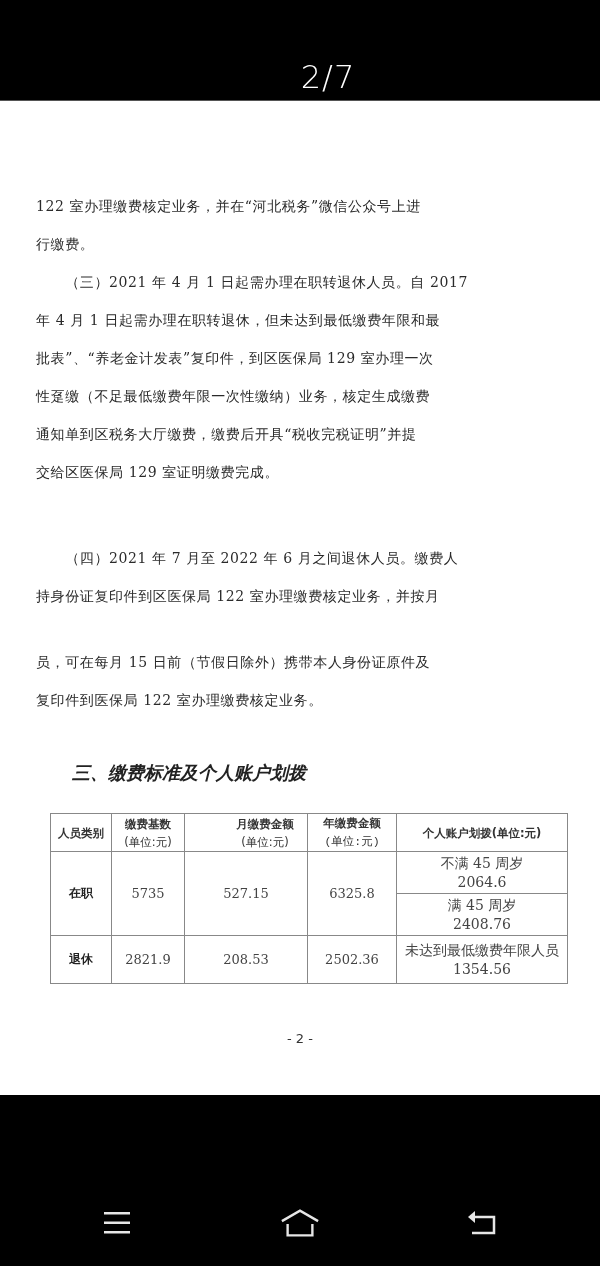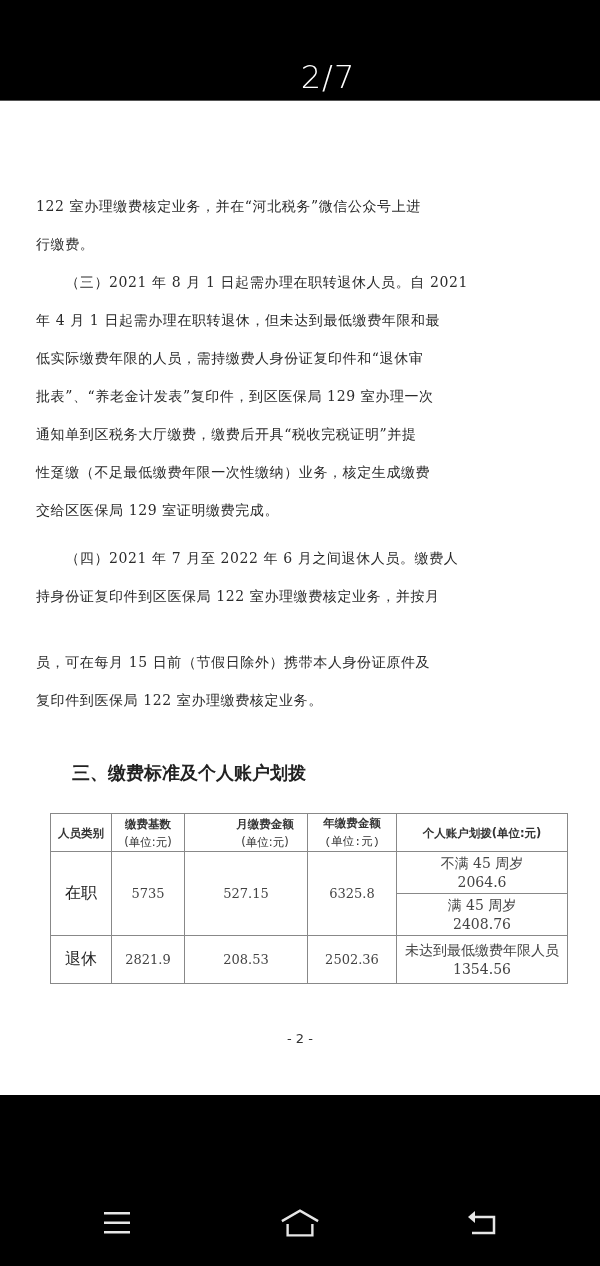--- a/index.html
+++ b/index.html
@@ -3,51 +3,50 @@
 <meta charset="utf-8">
 <style>
   html, body { margin:0; padding:0; }
   body { width:600px; height:1266px; background:#000; position:relative; overflow:hidden;
          font-family: "DejaVu Serif", "Liberation Serif", serif; color:#222; }
   .topbar { position:absolute; left:0; top:0; width:600px; height:100px; background:#000; }
   .page-counter { position:absolute; left:0; width:600px; top:58px; text-align:center;
                   color:#fff; font-family:"DejaVu Sans", sans-serif; font-size:32px; font-weight:300; letter-spacing:1px;margin-left:28px; }
   .page { position:absolute; left:0; top:100px; width:600px; height:995px; background:#fff; border-top:1px solid #555; }
   .para { position:absolute; left:36px; width:510px; font-size:14px; line-height:38px; color:#2a2a2a; letter-spacing:0.6px; }
-  .heading { position:absolute; left:72px; font-family:"DejaVu Sans", sans-serif; font-weight:bold; font-size:18px; color:#222; }
+  .heading { position:absolute; left:72px; font-family:"DejaVu Sans", sans-serif; font-weight:bold; font-size:18px; color:#222;font-style:italic; }
   table.fees { position:absolute; left:50px; top:712px; border-collapse:collapse; font-size:13px; color:#444;border-radius:15px; }
   table.fees td, table.fees th { border:1.5px solid #888; text-align:center; padding:0; }
   table.fees th { font-family:"DejaVu Sans", sans-serif; font-weight:bold; font-size:11.5px; line-height:18px; color:#333; }
-  table.fees td.cat { font-family:"DejaVu Sans", sans-serif; font-weight:normal; font-size:16px; color:#222; }
+  table.fees td.cat { font-family:"DejaVu Sans", sans-serif; font-weight:bold; font-size:12px; color:#222; }
   .sub { line-height:19px; font-size:14px; }
   .footer-pn { position:absolute; left:0; width:600px; top:930px; text-align:center; font-family:"DejaVu Sans", sans-serif; font-size:13px; color:#333; }
   .navbar { position:absolute; left:0; top:1095px; width:600px; height:171px; background:#000; }
   .nav-btn { position:absolute; top:112px; width:40px; height:32px; display:flex; align-items:center; justify-content:center; cursor:pointer; }
 </style>
 </head>
 <body>
 
 <div class="topbar">
   <div class="page-counter">2/7</div>
 </div>
 
 <div class="page">
 
   <div class="para" style="top:86px;">
     <div>122 室办理缴费核定业务，并在“河北税务”微信公众号上进</div>
     <div>行缴费。</div>
   </div>
 
   <div class="para" style="top:162px;">
-    <div>　　（三）2021 年 8 月 1 日起需办理在职转退休人员。自 2021</div>
+    <div>　　（三）2021 年 4 月 1 日起需办理在职转退休人员。自 2017</div>
     <div>年 4 月 1 日起需办理在职转退休，但未达到最低缴费年限和最</div>
-    <div>低实际缴费年限的人员，需持缴费人身份证复印件和“退休审</div>
     <div>批表”、“养老金计发表”复印件，到区医保局 129 室办理一次</div>
+    <div>性趸缴（不足最低缴费年限一次性缴纳）业务，核定生成缴费</div>
     <div>通知单到区税务大厅缴费，缴费后开具“税收完税证明”并提</div>
-    <div>性趸缴（不足最低缴费年限一次性缴纳）业务，核定生成缴费</div>
     <div>交给区医保局 129 室证明缴费完成。</div>
   </div>
 
   <div class="para" style="top:438px;">
     <div>　　（四）2021 年 7 月至 2022 年 6 月之间退休人员。缴费人</div>
     <div>持身份证复印件到区医保局 122 室办理缴费核定业务，并按月</div>
   </div>
 
   <div class="para" style="top:542px;">
     <div>员，可在每月 15 日前（节假日除外）携带本人身份证原件及</div>

